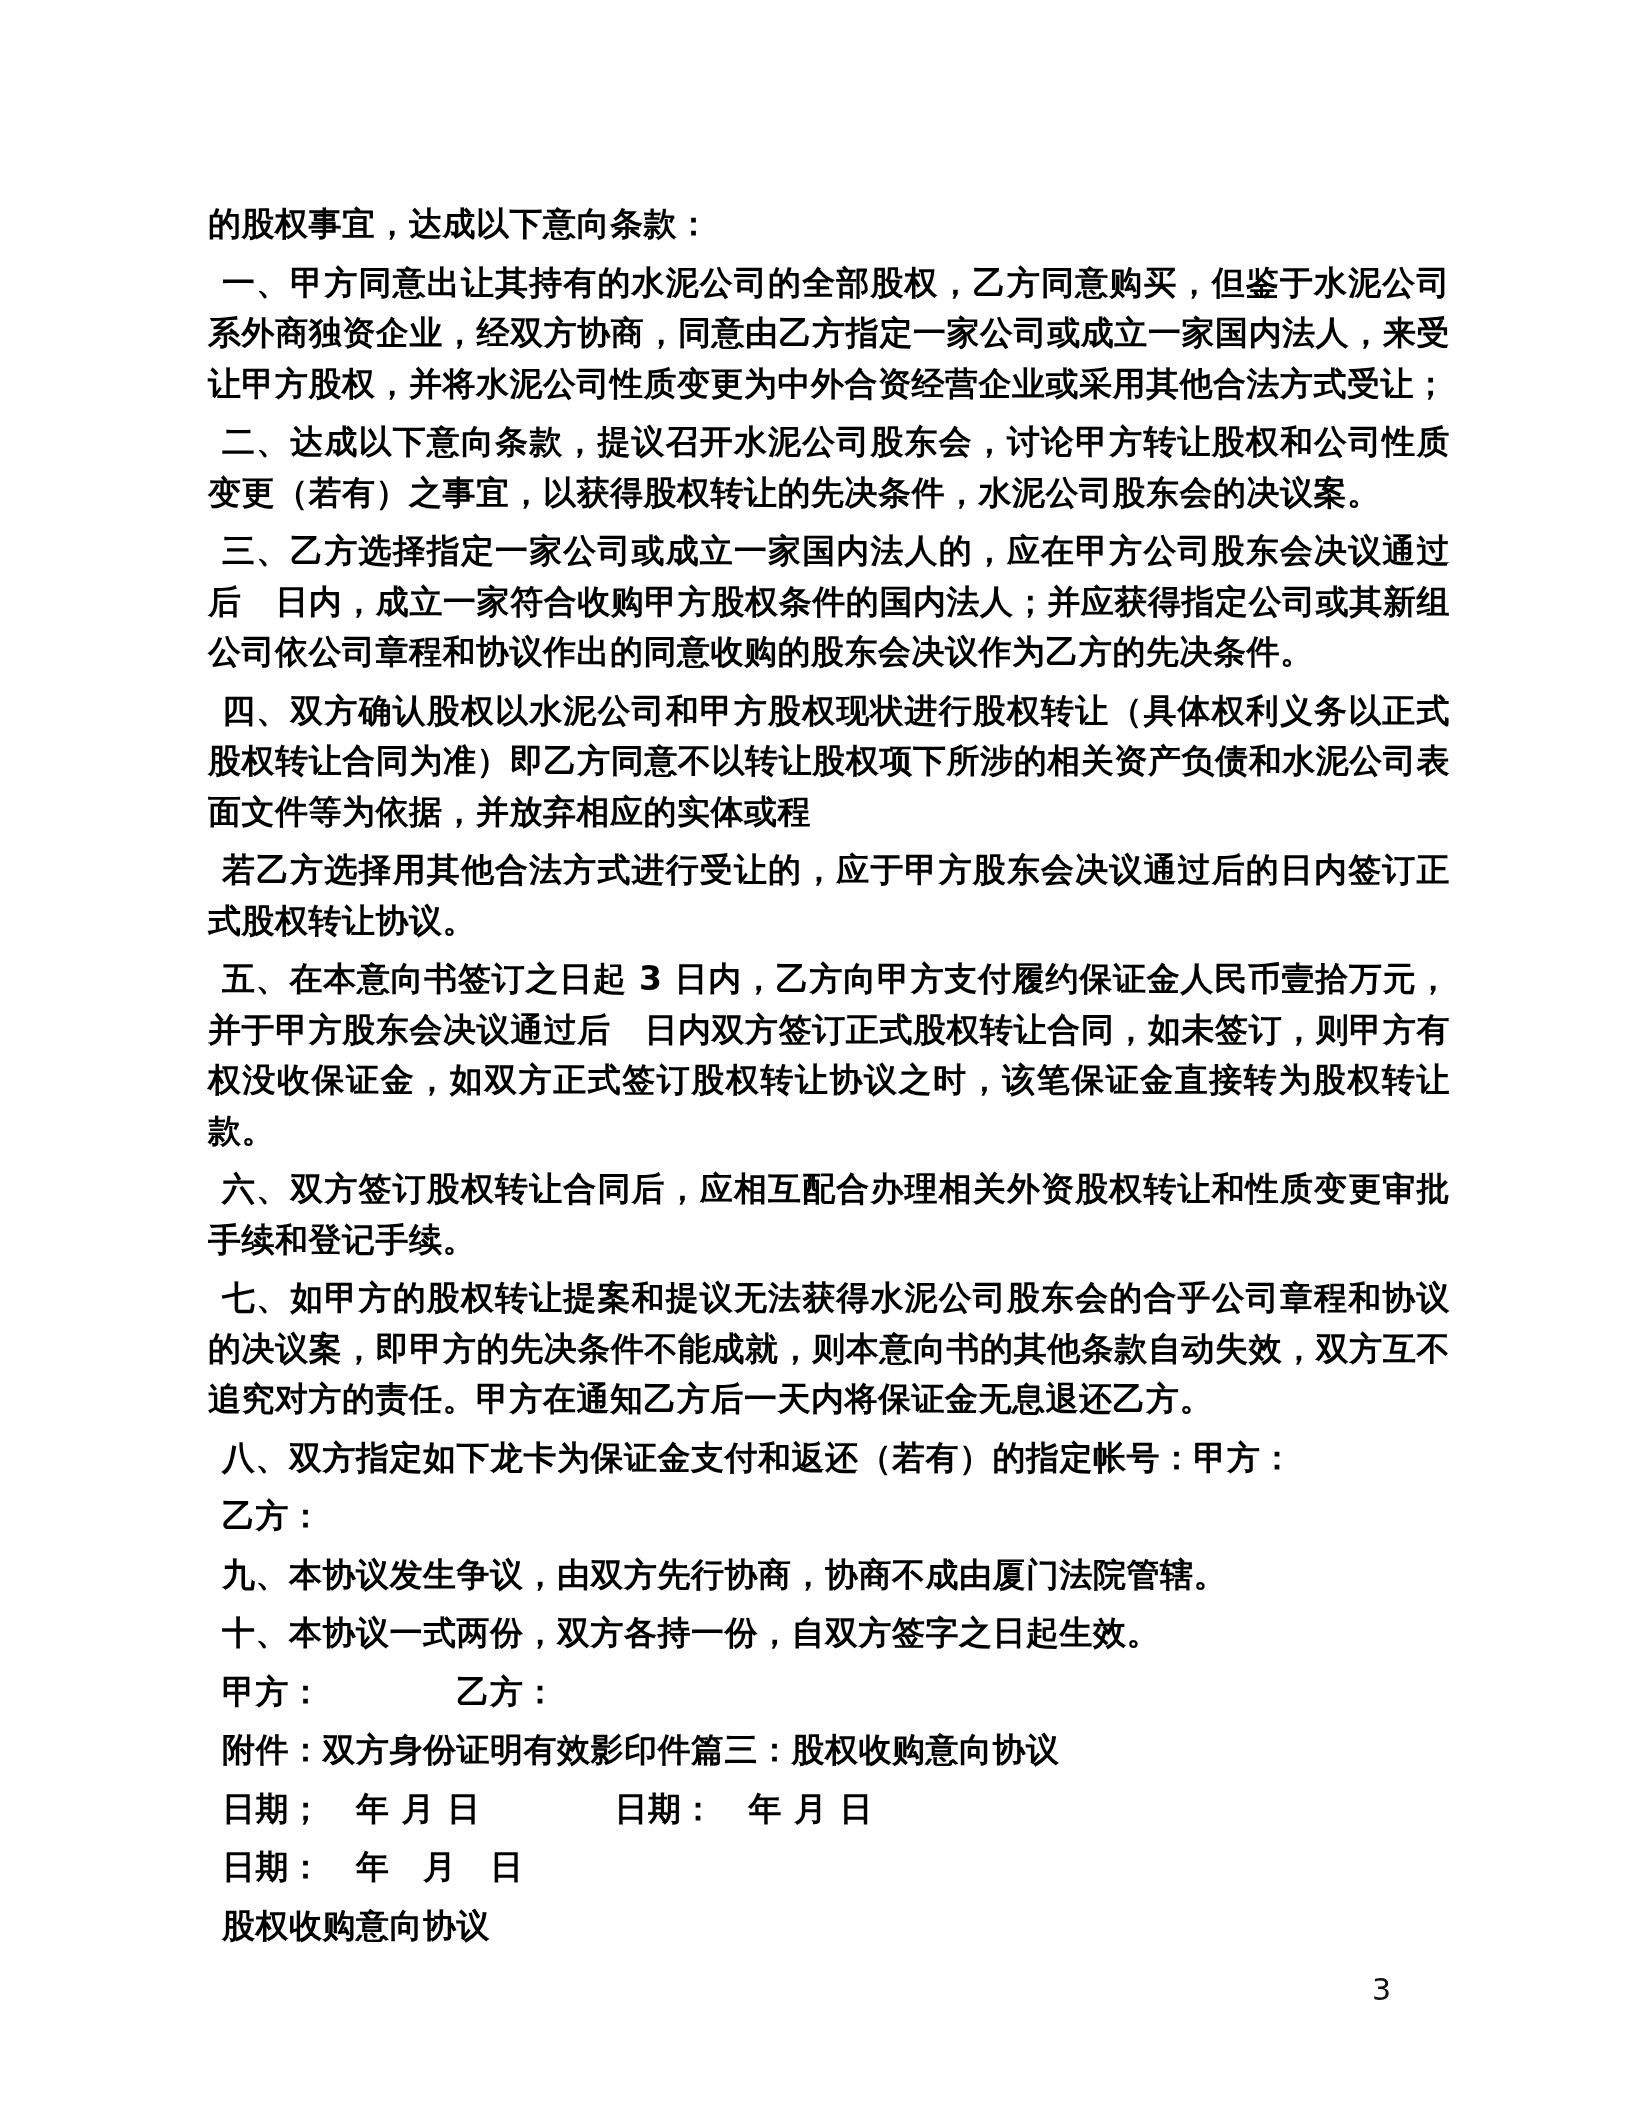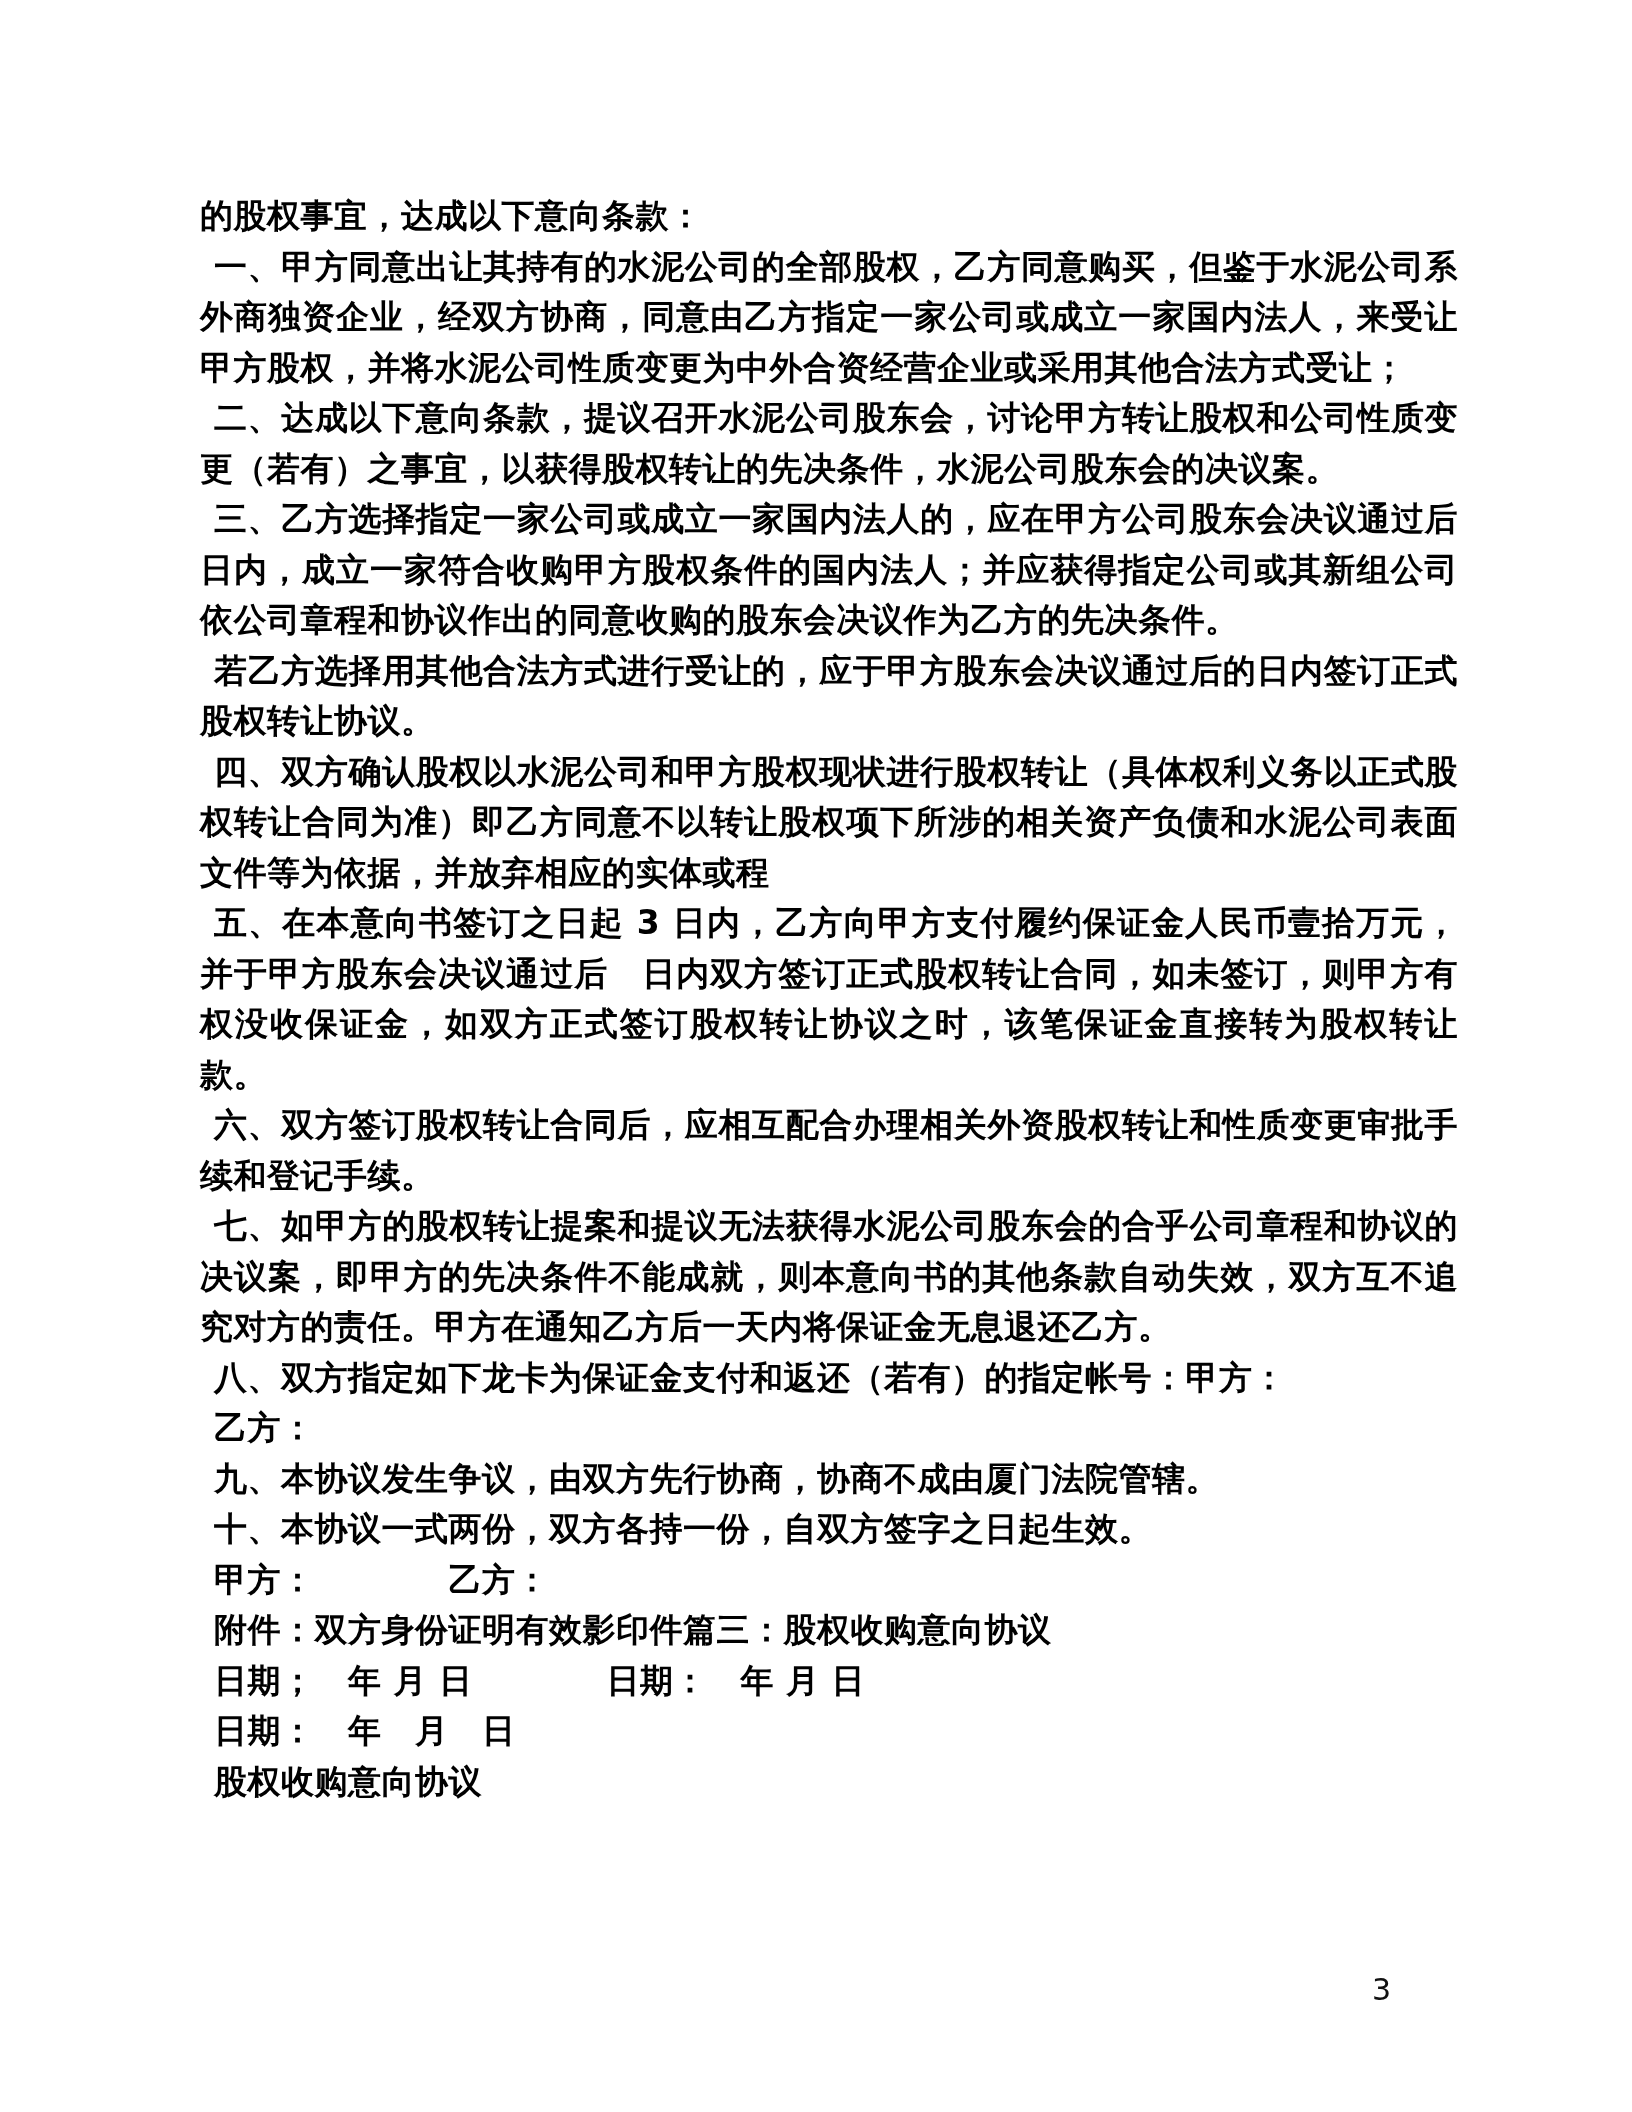--- a/index.html
+++ b/index.html
@@ -21,21 +21,21 @@
     top: 191px;
     width: 1258px;
     color: #000000;
     font-size: 33px;
     line-height: 50.5px;
     font-weight: 700;
     text-align: justify;
     letter-spacing: 0.5px;
   }
   .content p.para {
-    margin: 0;
+    margin: 8px;
     padding: 0;
     text-indent: 0;
   }
   .content p.para.indent {
     text-indent: 14px;
   }
   .page-number {
     position: absolute;
     left: 1372px;
     top: 1972px;
@@ -47,22 +47,22 @@
 </style>
 </head>
 <body>
 
 <div class="page">
   <div class="content">
       <p class="para">的股权事宜，达成以下意向条款：</p>
       <p class="para indent">一、甲方同意出让其持有的水泥公司的全部股权，乙方同意购买，但鉴于水泥公司系外商独资企业，经双方协商，同意由乙方指定一家公司或成立一家国内法人，来受让甲方股权，并将水泥公司性质变更为中外合资经营企业或采用其他合法方式受让；</p>
       <p class="para indent">二、达成以下意向条款，提议召开水泥公司股东会，讨论甲方转让股权和公司性质变更（若有）之事宜，以获得股权转让的先决条件，水泥公司股东会的决议案。</p>
       <p class="para indent">三、乙方选择指定一家公司或成立一家国内法人的，应在甲方公司股东会决议通过后　日内，成立一家符合收购甲方股权条件的国内法人；并应获得指定公司或其新组公司依公司章程和协议作出的同意收购的股东会决议作为乙方的先决条件。</p>
+      <p class="para indent">四、双方确认股权以水泥公司和甲方股权现状进行股权转让（具体权利义务以正式股权转让合同为准）即乙方同意不以转让股权项下所涉的相关资产负债和水泥公司表面文件等为依据，并放弃相应的实体或程</p>
       <p class="para indent">若乙方选择用其他合法方式进行受让的，应于甲方股东会决议通过后的日内签订正式股权转让协议。</p>
-      <p class="para indent">四、双方确认股权以水泥公司和甲方股权现状进行股权转让（具体权利义务以正式股权转让合同为准）即乙方同意不以转让股权项下所涉的相关资产负债和水泥公司表面文件等为依据，并放弃相应的实体或程</p>
       <p class="para indent">五、在本意向书签订之日起 3 日内，乙方向甲方支付履约保证金人民币壹拾万元，并于甲方股东会决议通过后　日内双方签订正式股权转让合同，如未签订，则甲方有权没收保证金，如双方正式签订股权转让协议之时，该笔保证金直接转为股权转让款。</p>
       <p class="para indent">六、双方签订股权转让合同后，应相互配合办理相关外资股权转让和性质变更审批手续和登记手续。</p>
       <p class="para indent">七、如甲方的股权转让提案和提议无法获得水泥公司股东会的合乎公司章程和协议的决议案，即甲方的先决条件不能成就，则本意向书的其他条款自动失效，双方互不追究对方的责任。甲方在通知乙方后一天内将保证金无息退还乙方。</p>
       <p class="para indent">八、双方指定如下龙卡为保证金支付和返还（若有）的指定帐号：甲方：</p>
       <p class="para indent">乙方：</p>
       <p class="para indent">九、本协议发生争议，由双方先行协商，协商不成由厦门法院管辖。</p>
       <p class="para indent">十、本协议一式两份，双方各持一份，自双方签字之日起生效。</p>
       <p class="para indent">甲方：　　　　乙方：</p>
       <p class="para indent">附件：双方身份证明有效影印件篇三：股权收购意向协议</p>
       <p class="para indent">日期；　年 月 日　　　　日期：　年 月 日</p>

